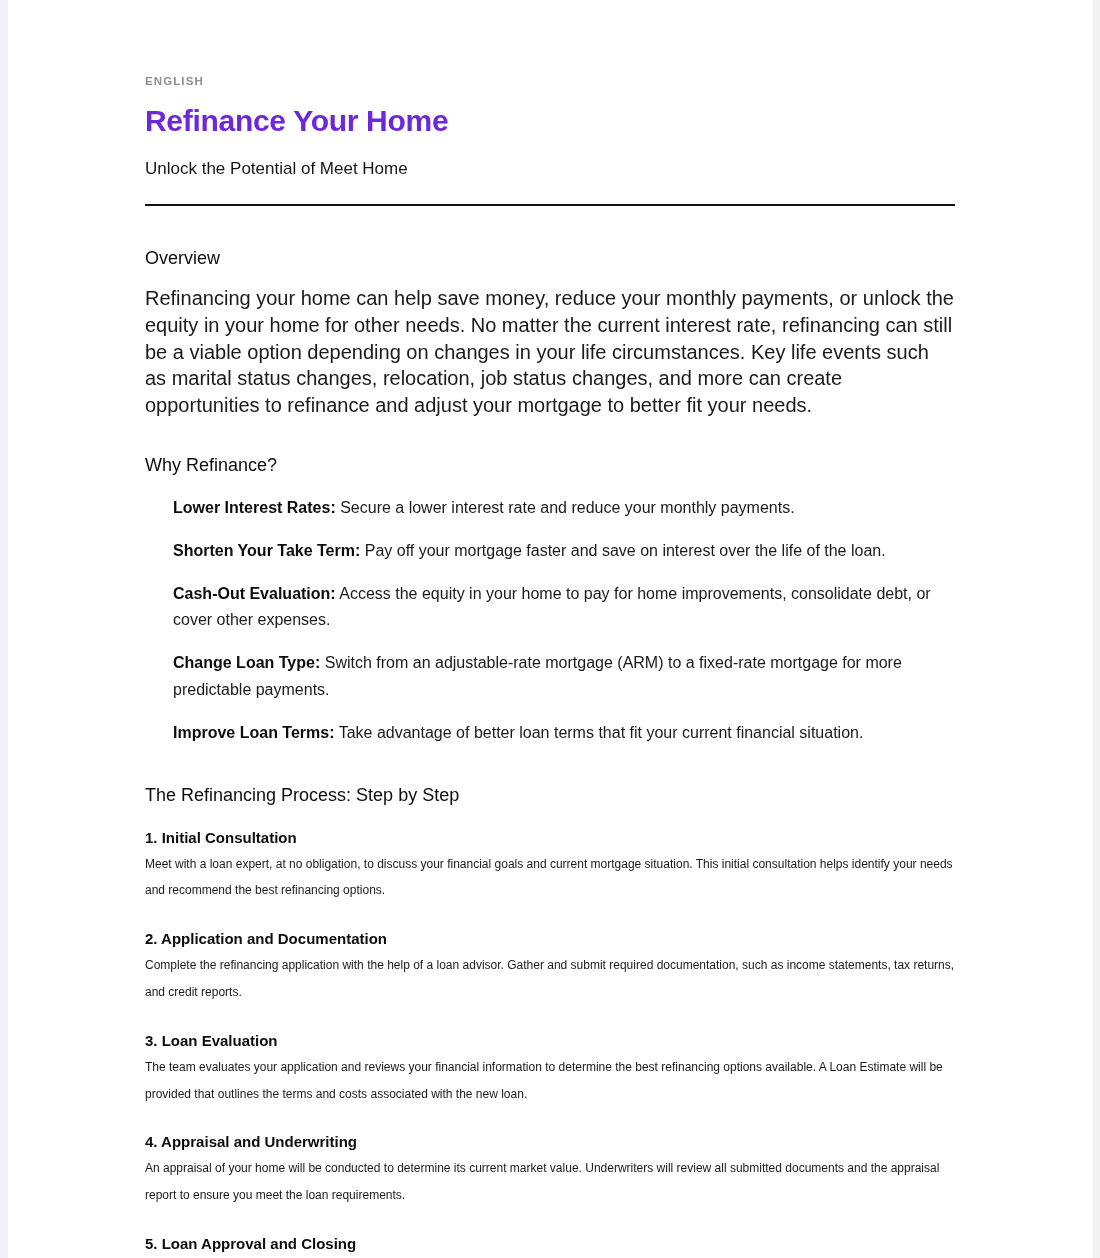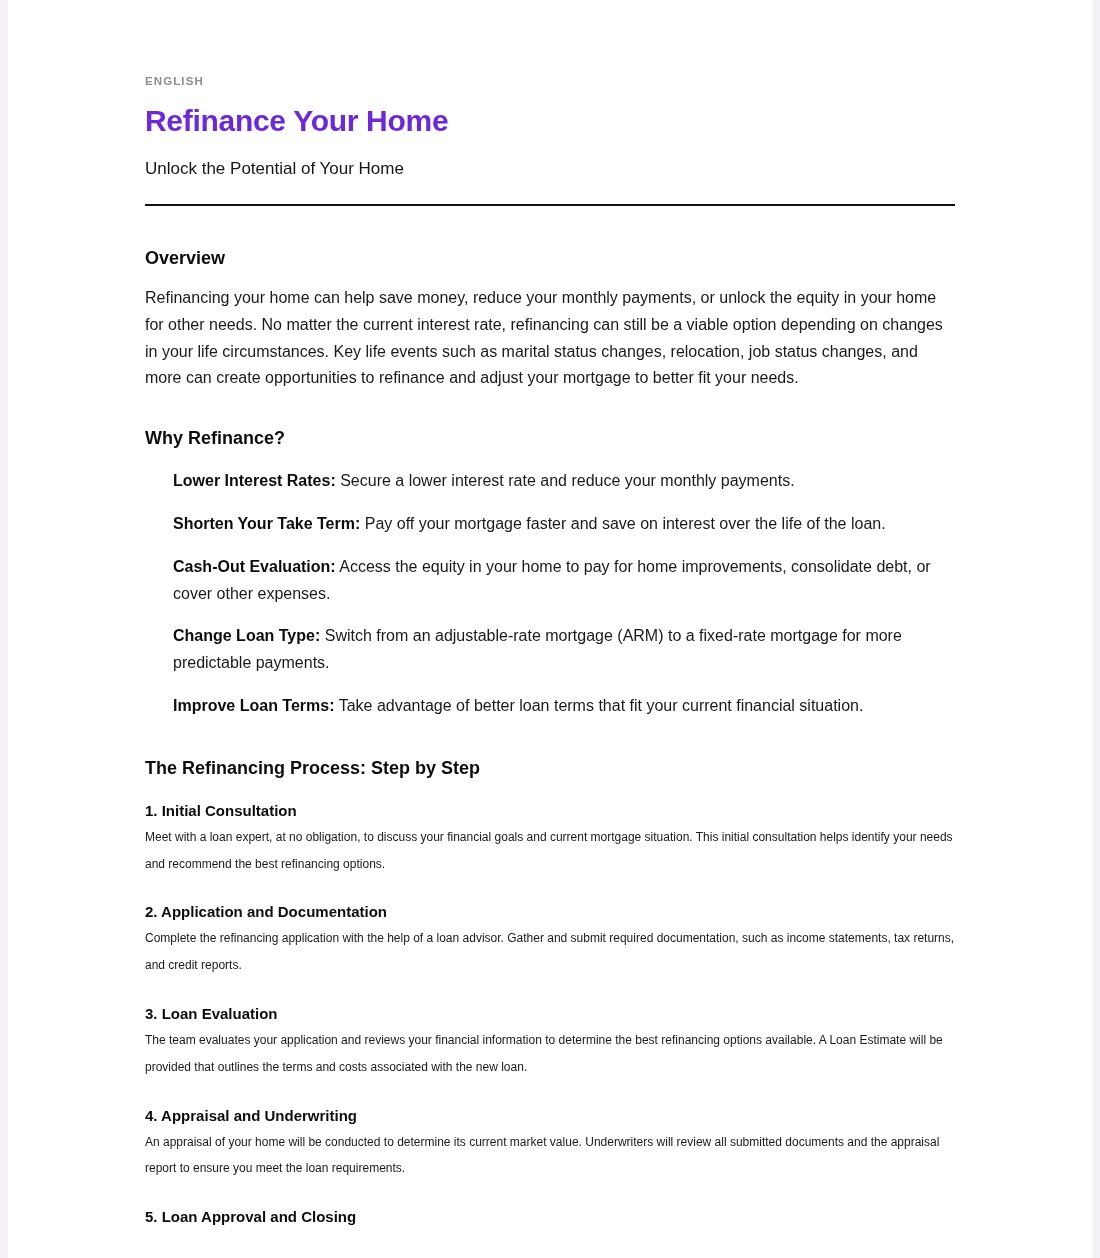--- a/index.html
+++ b/index.html
@@ -59,30 +59,30 @@
     height: 2px;
     background: #111111;
   }
 
   
   .section {
     margin-top: 0;
   }
   .section-title {
     font-size: 18px;
-    font-weight: bold;
+    font-weight: normal;
     color: #0d0d0d;
     line-height: 24px;
   }
   .sec-overview { margin-top: 40px; }
   .sec-why      { margin-top: 34px; }
   .sec-process  { margin-top: 36px; }
 
   .para {
-    font-size: 16px;
+    font-size: 20px;
     color: #1a1a1a;
     line-height: 26.8px;
     margin-top: 4px;
   }
   .lead {
     font-size: 16px;
     color: #1a1a1a;
     line-height: 26.8px;
     margin-top: 4px;
   }
@@ -126,21 +126,21 @@
 </head>
 <body>
 
 <div class="page">
   <div class="content">
 
     <div class="eyebrow">ENGLISH</div>
 
     <h1 class="doc-title">Refinance Your Home</h1>
 
-    <div class="doc-subtitle">Unlock the Potential of Your Home</div>
+    <div class="doc-subtitle">Unlock the Potential of Meet Home</div>
 
     <div class="rule"></div>
 
     <div class="section sec-overview">
       <h2 class="section-title">Overview</h2>
       <p class="para">Refinancing your home can help save money, reduce your monthly payments, or unlock the equity in your home for other needs. No matter the current interest rate, refinancing can still be a viable option depending on changes in your life circumstances. Key life events such as marital status changes, relocation, job status changes, and more can create opportunities to refinance and adjust your mortgage to better fit your needs.</p>
     </div>
 
     <div class="section sec-why">
       <h2 class="section-title">Why Refinance?</h2>

